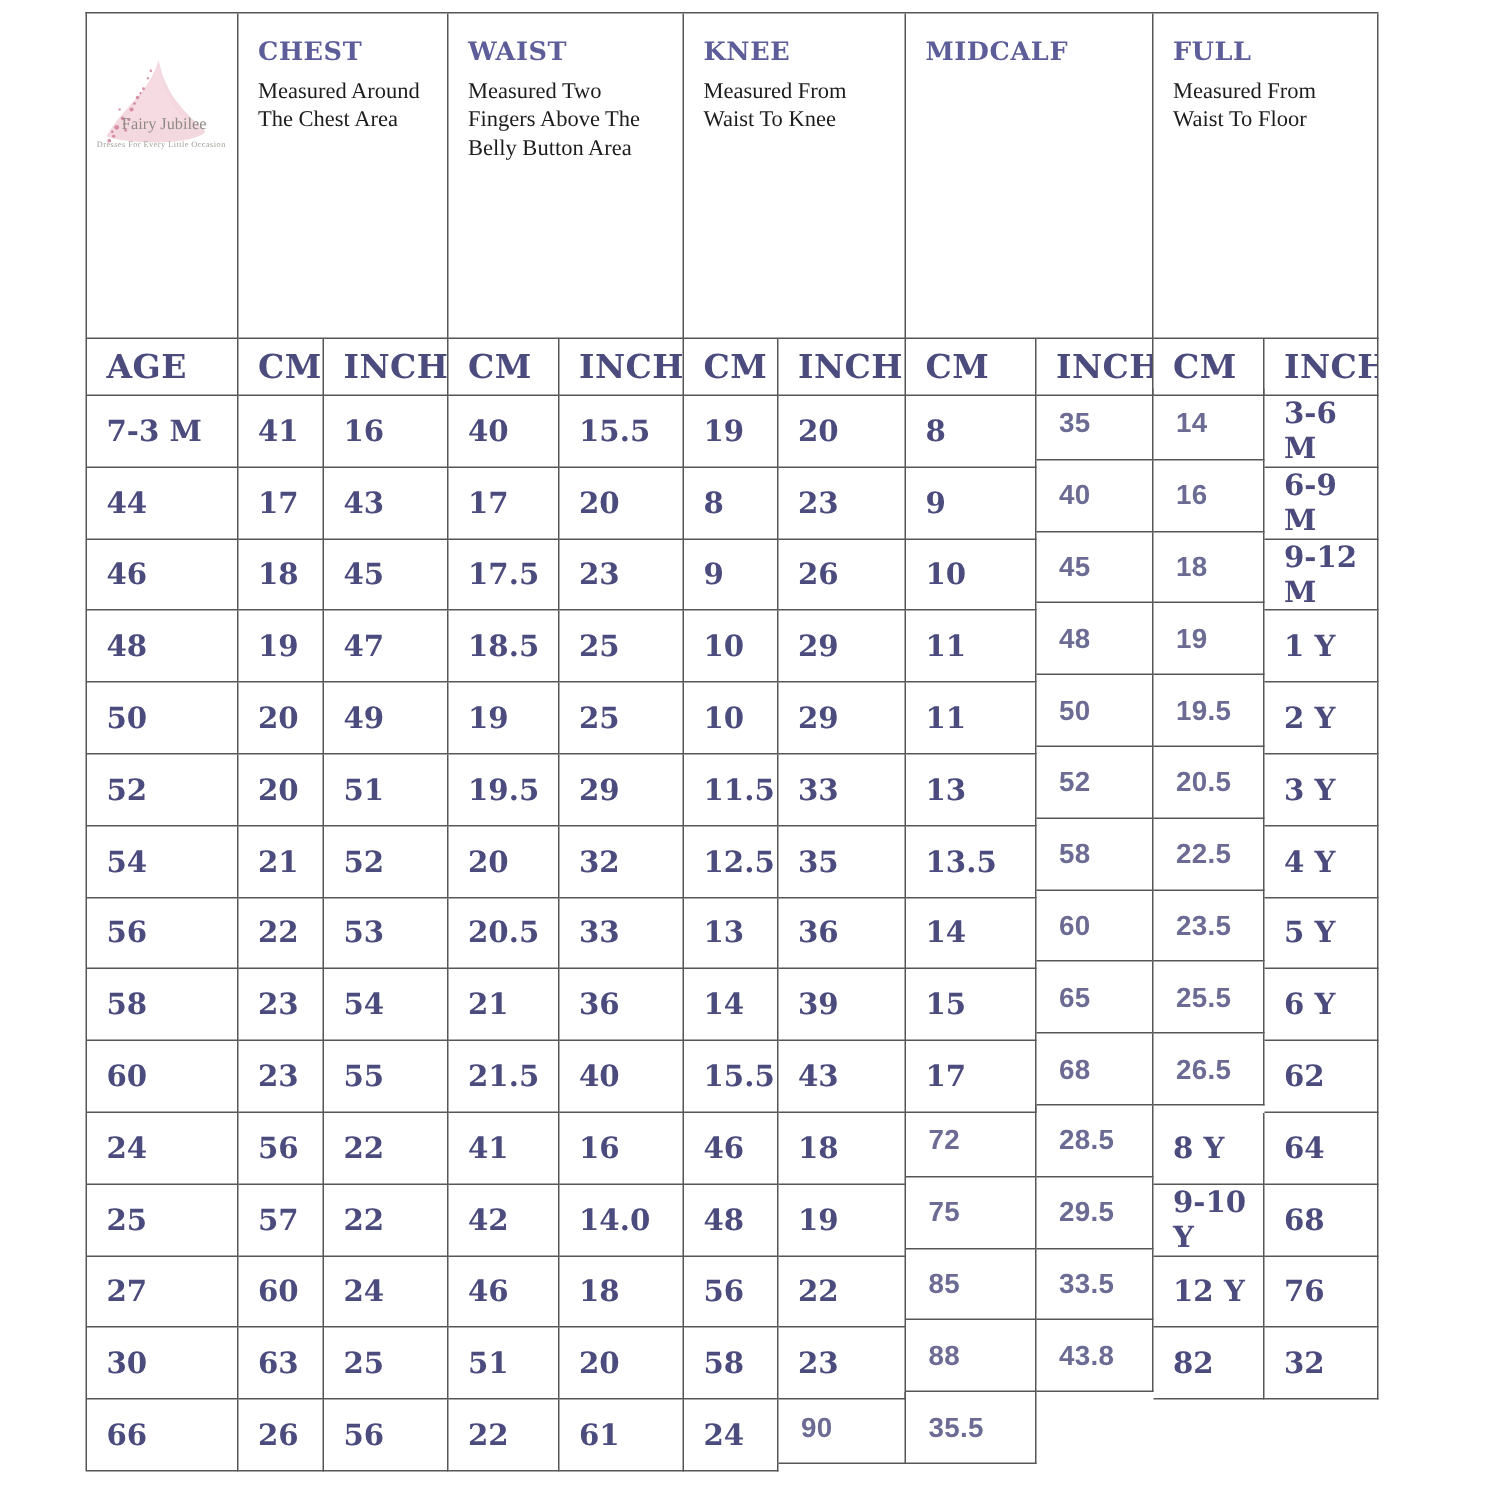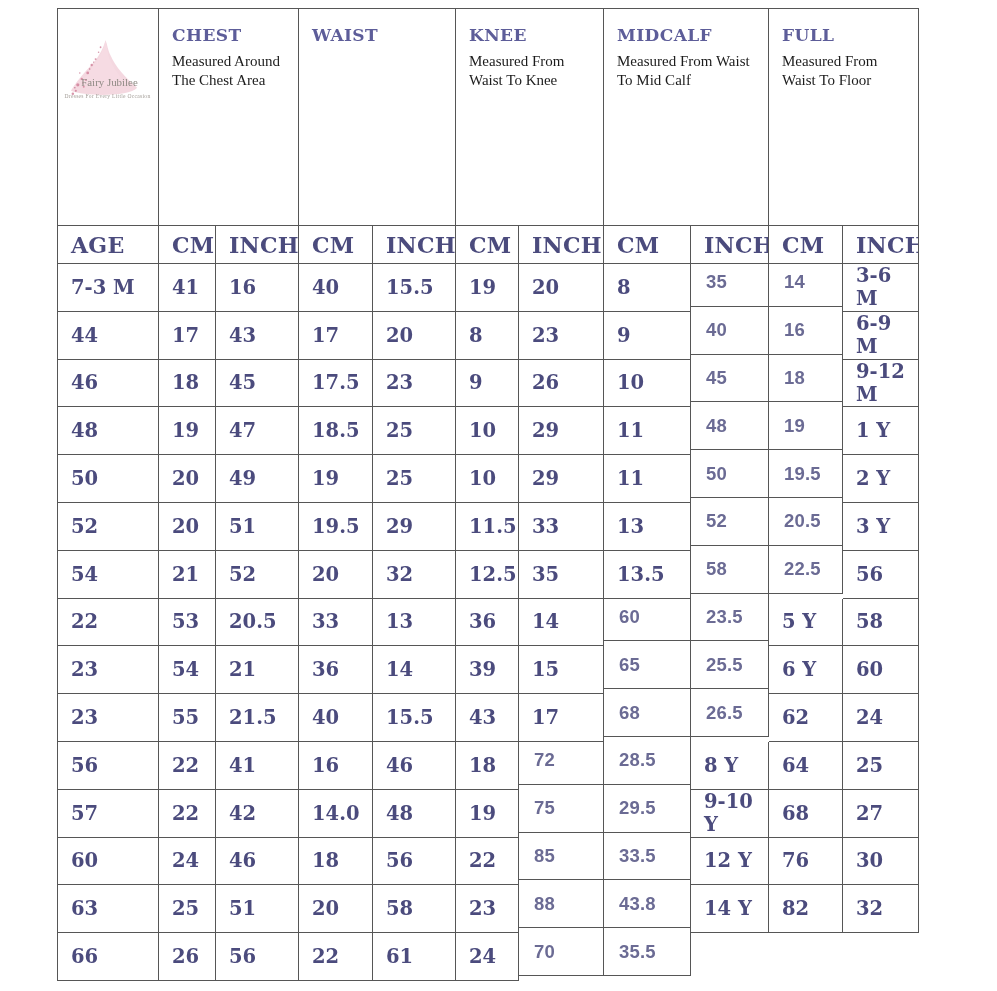--- a/index.html
+++ b/index.html
@@ -90,28 +90,28 @@
         <text x="50" y="63" text-anchor="middle" font-family="Liberation Serif, serif" font-size="5.6" letter-spacing="0.3" fill="#a29c96">Dresses For Every Little Occasion</text>
       </svg>
     </div>
 
     <div class="cell group">
       <div class="gtitle">CHEST</div>
       <div class="gdesc">Measured Around The Chest Area</div>
     </div>
     <div class="cell group">
       <div class="gtitle">WAIST</div>
+      <div class="gdesc">Measured Two Fingers Above The Belly Button Area</div>
     </div>
     <div class="cell group">
       <div class="gtitle">KNEE</div>
       <div class="gdesc">Measured From Waist To Knee</div>
     </div>
     <div class="cell group">
       <div class="gtitle">MIDCALF</div>
-      <div class="gdesc">Measured From Waist To Mid Calf</div>
     </div>
     <div class="cell group">
       <div class="gtitle">FULL</div>
       <div class="gdesc">Measured From Waist To Floor</div>
     </div>
 
     <div class="cell sub">AGE</div>
     <div class="cell sub">CM</div>
     <div class="cell sub">INCH</div>
     <div class="cell sub">CM</div>
@@ -192,20 +192,21 @@
       <div class="cell data">54</div>
       <div class="cell data">21</div>
       <div class="cell data">52</div>
       <div class="cell data">20</div>
       <div class="cell data">32</div>
       <div class="cell data">12.5</div>
       <div class="cell data">35</div>
       <div class="cell data">13.5</div>
       <div class="cell data full">58</div>
       <div class="cell data full">22.5</div>
+      <div class="cell data">4 Y</div>
       <div class="cell data">56</div>
       <div class="cell data">22</div>
       <div class="cell data">53</div>
       <div class="cell data">20.5</div>
       <div class="cell data">33</div>
       <div class="cell data">13</div>
       <div class="cell data">36</div>
       <div class="cell data">14</div>
       <div class="cell data full">60</div>
       <div class="cell data full">23.5</div>
@@ -267,25 +268,24 @@
       <div class="cell data">76</div>
       <div class="cell data">30</div>
       <div class="cell data">63</div>
       <div class="cell data">25</div>
       <div class="cell data">51</div>
       <div class="cell data">20</div>
       <div class="cell data">58</div>
       <div class="cell data">23</div>
       <div class="cell data full">88</div>
       <div class="cell data full">43.8</div>
-      <div class="cell data">14 Y</div>
       <div class="cell data">82</div>
       <div class="cell data">32</div>
       <div class="cell data">66</div>
       <div class="cell data">26</div>
       <div class="cell data">56</div>
       <div class="cell data">22</div>
       <div class="cell data">61</div>
       <div class="cell data">24</div>
-      <div class="cell data full">70</div>
+      <div class="cell data full">90</div>
       <div class="cell data full">35.5</div>
     </div>
 </div>
 
 </body></html>

